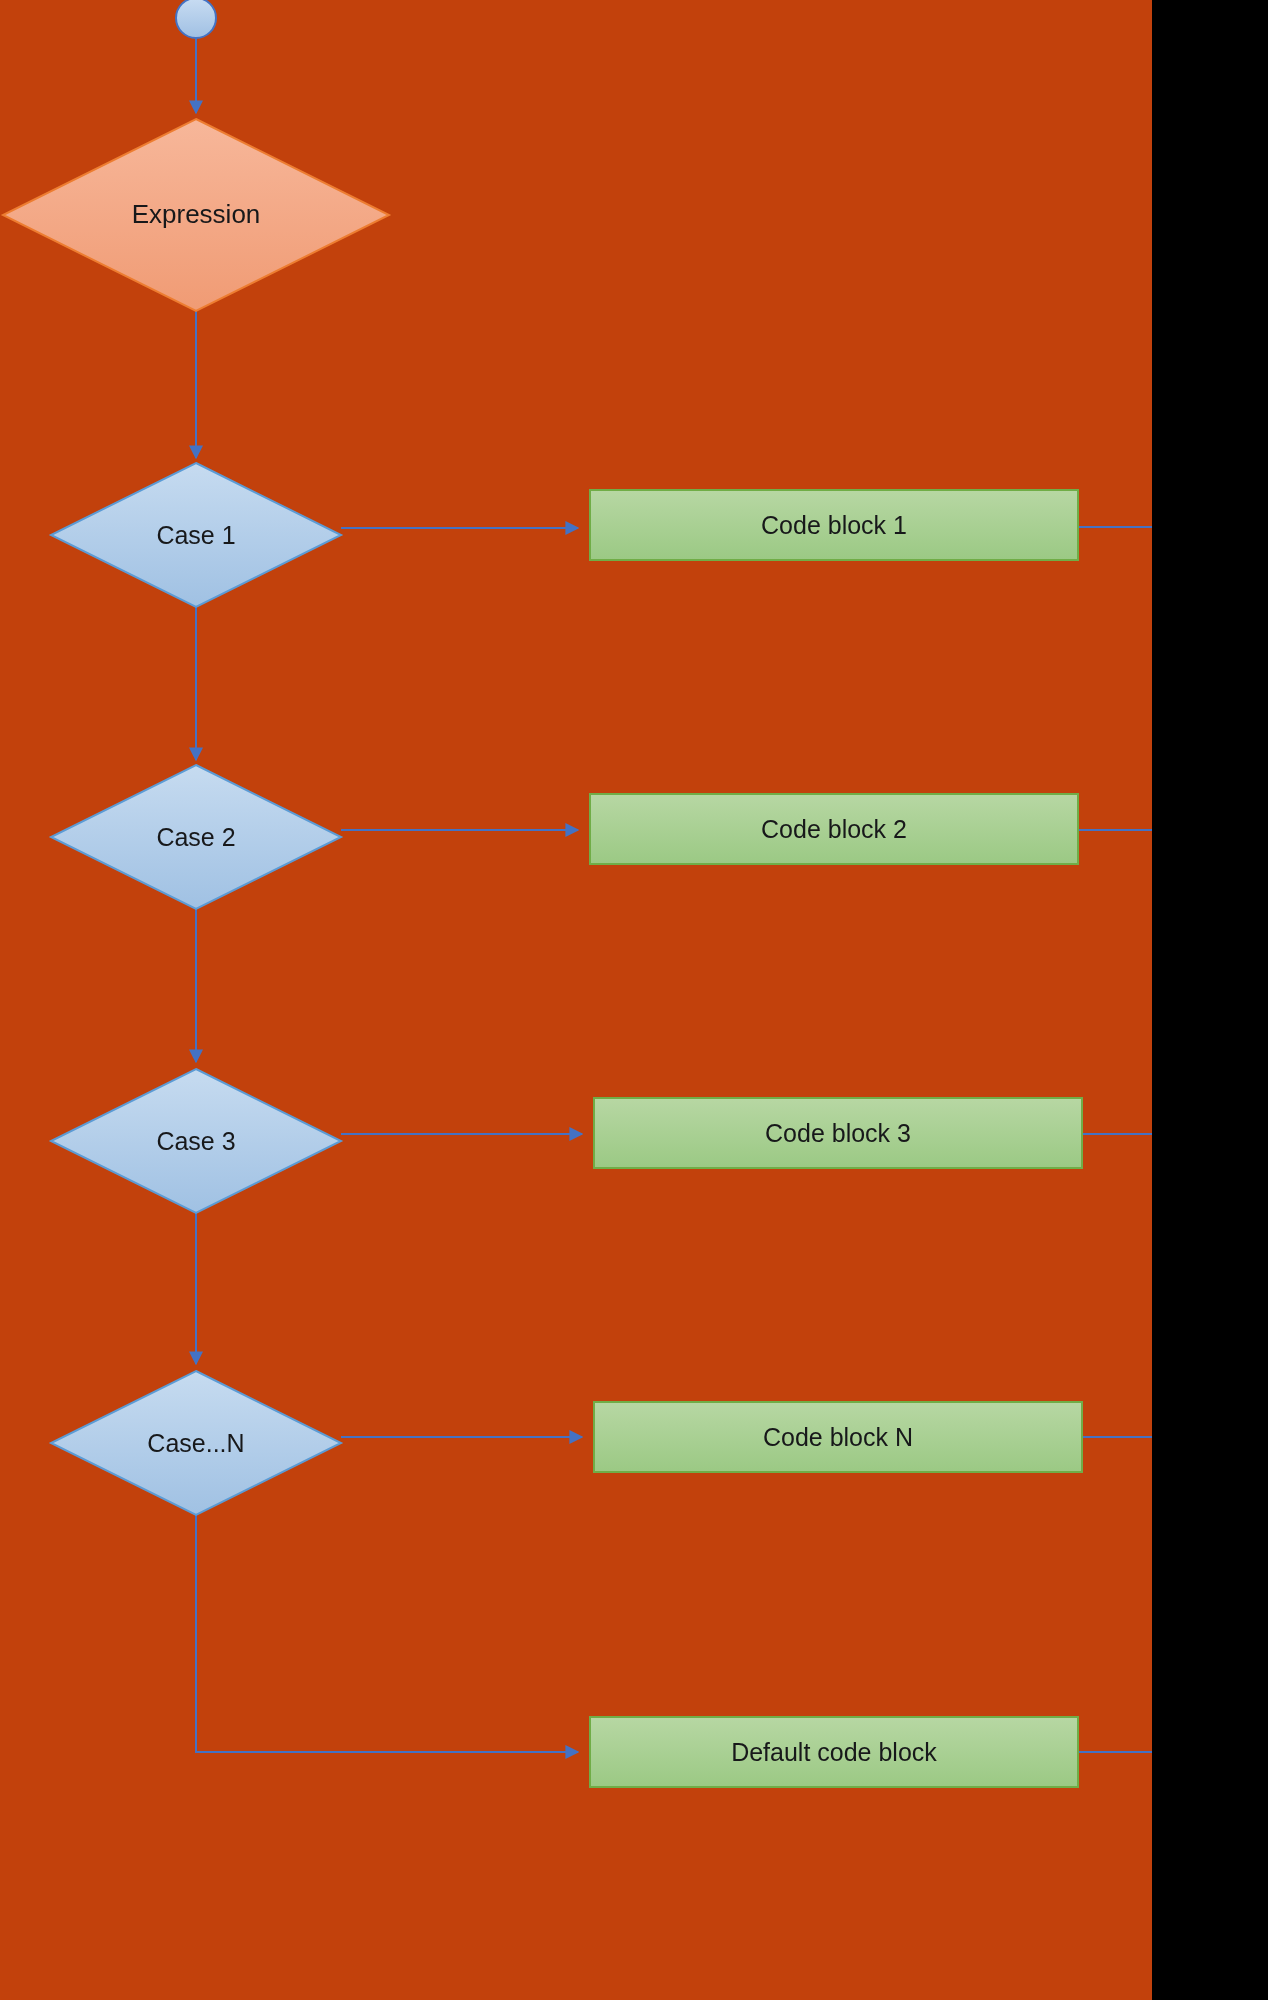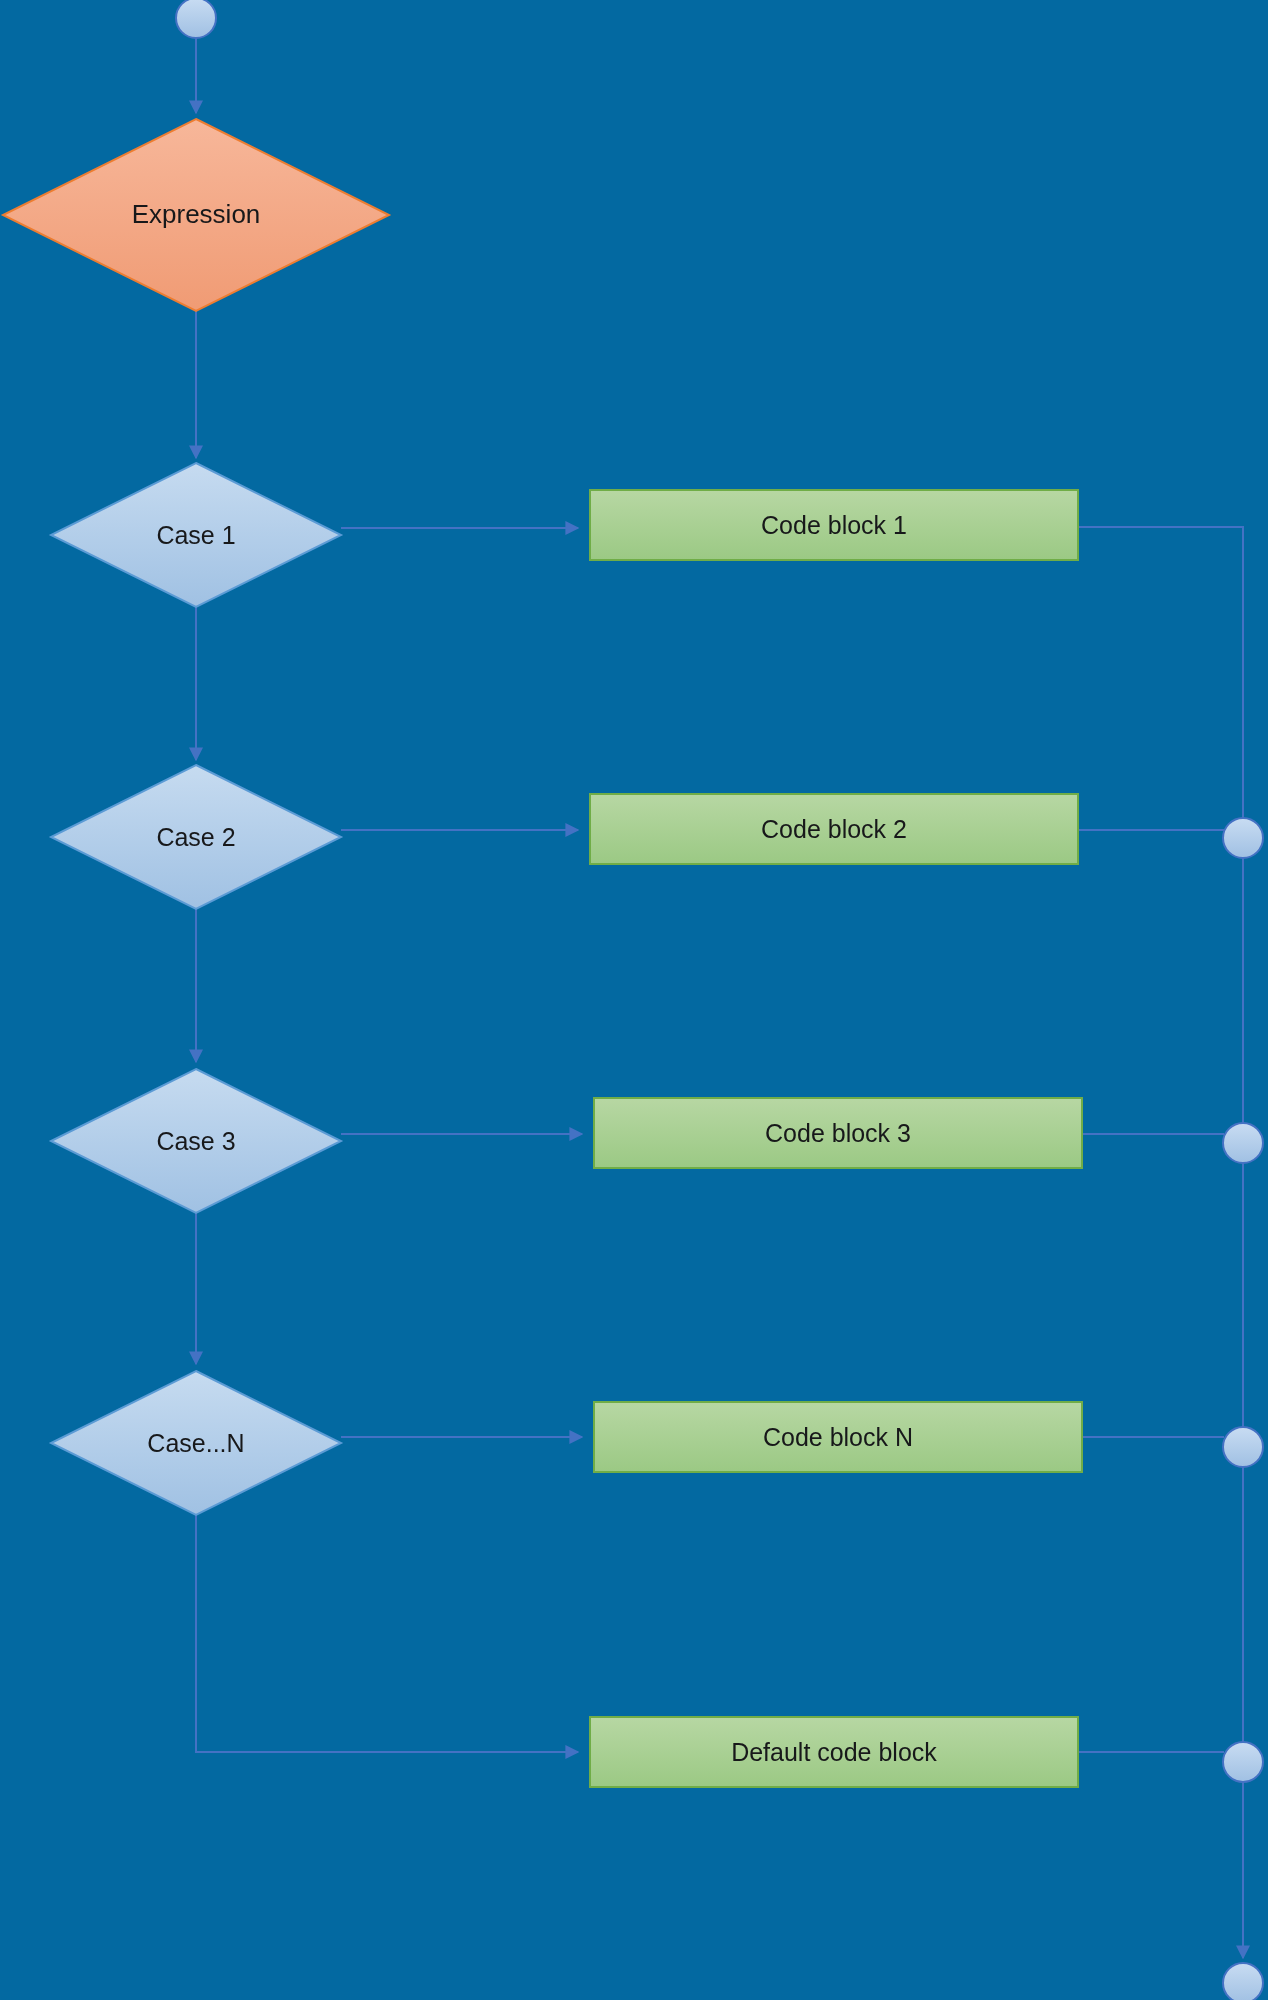--- a/index.html
+++ b/index.html
@@ -6,23 +6,23 @@
   html, body {
     margin: 0;
     padding: 0;
     background: #000000;
   }
   body {
     font-family: "Liberation Sans", sans-serif;
   }
   #diagram-root {
     position: relative;
-    width: 1268px;
+    width: 1152px;
     height: 2000px;
-    background: #0369a1;
+    background: #c2410c;
     overflow: hidden;
   }
   #flow-svg {
     position: absolute;
     top: 0;
     left: 0;
     width: 1268px;
     height: 2000px;
     display: block;
   }

